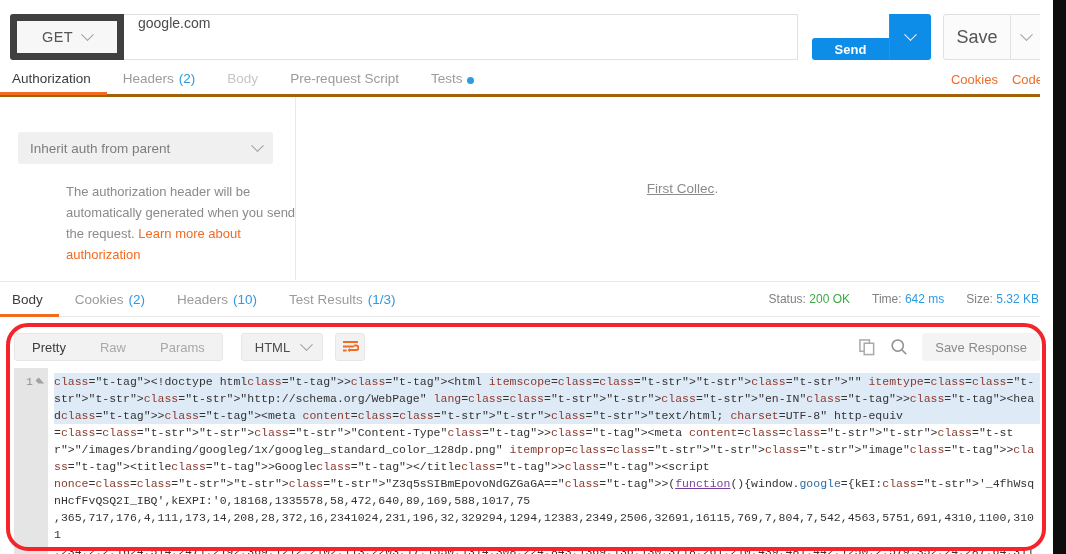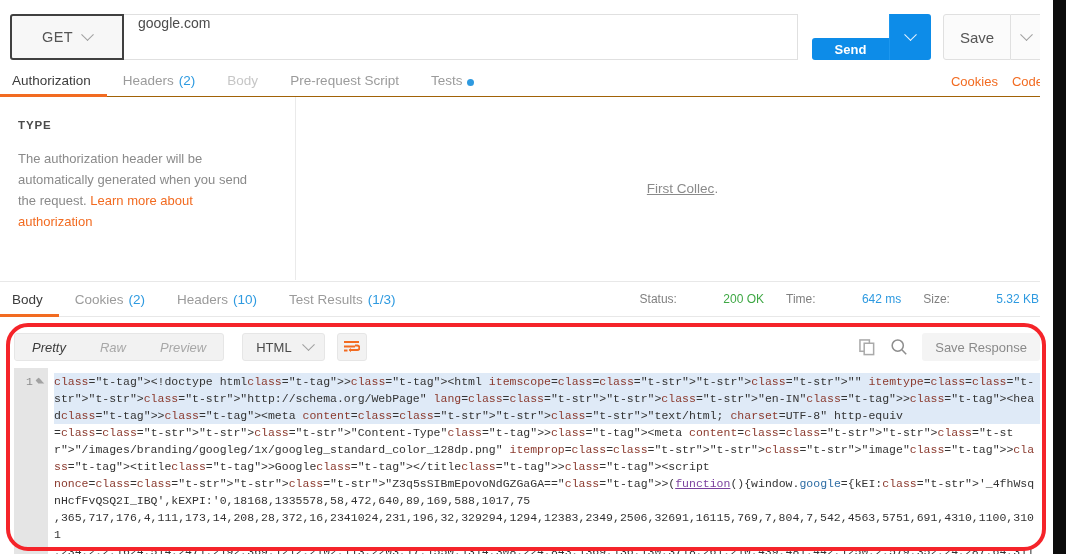--- a/index.html
+++ b/index.html
@@ -20,21 +20,21 @@
     position:absolute; right:13px; top:0; width:13px; height:554px;
     background:#ffffff; z-index:10;
   }
 
   
   .urlbar{
     position:absolute; left:10px; top:14px; width:1033px; height:46px;
     display:flex; align-items:stretch;
   }
   .method-box{
-    width:114px; border:2px solid #404040; background:#f7f7f7;
+    width:114px; border:7px solid #404040; background:#f7f7f7;
     border-radius:3px 0 0 3px;
     display:flex; align-items:center; justify-content:center; gap:10px;
     font-size:14.5px; color:#555; letter-spacing:.4px;
   }
   .chev{ display:inline-block; width:9px; height:9px;
     border-right:1.6px solid #a0a0a0; border-bottom:1.6px solid #a0a0a0;
     transform:rotate(45deg) translate(-2px,-2px); }
   .url-input{
     flex:1; border:1px solid #e0e0e0; border-left:none; background:#fff;
     display:flex; padding-left:14px;
@@ -56,32 +56,32 @@
     width:42px; background:#0d8ce8; border-left:1px solid #1c97ef;
     border-radius:0 3px 3px 0;
     display:flex; align-items:center; justify-content:center;
   }
   .send-caret .chev{ border-color:#e8f3fd; }
   .save-wrap{ display:flex; margin-left:12px; }
   .save-btn{
     width:68px; border:1px solid #e0e0e0; background:#fbfbfb;
     border-radius:3px 0 0 3px;
     display:flex; align-items:center; justify-content:center;
-    font-size:15px; color:#555;
+    font-size:18px; color:#555;
   }
   .save-caret{
     width:32px; border:1px solid #e0e0e0; border-left:none; background:#fbfbfb;
     border-radius:0 3px 3px 0;
     display:flex; align-items:center; justify-content:center;
   }
 
   
   .req-tabs{
     position:absolute; left:0; top:67px; width:1053px; height:30px;
-    display:flex; align-items:flex-end; border-bottom:1px solid #a16207;
+    display:flex; align-items:flex-end; border-bottom:3px solid #a16207;
   }
   .rtab{
     position:relative; padding:0 16px 8px 16px; font-size:13.5px; color:#9b9b9b;
     display:flex; align-items:flex-end; gap:5px; height:100%;
   }
   .rtab:first-child{ padding-left:12px; }
   .rtab.active{ color:#3c3c3c; }
   .rtab.active::after{
     content:""; position:absolute; left:0; right:0; bottom:-1px; height:3px;
     background:#f26b21;
@@ -103,52 +103,52 @@
   .auth-left{
     width:296px; border-right:1px solid #eaeaea; padding:22px 22px 0 18px;
   }
   .type-label{ font-size:11.5px; color:#4a4a4a; letter-spacing:.9px; font-weight:bold; }
   .type-select{
     margin-top:13px; height:32px; background:#f0f0f0; border-radius:3px;
     display:flex; align-items:center; justify-content:space-between;
     padding:0 11px 0 12px; font-size:13.5px; color:#7d7d7d;
   }
   .auth-desc{
-    margin-top:17px; font-size:13px; line-height:21px; color:#8a8a8a; width:245px;
+    margin-top:17px; font-size:13px; line-height:21px; color:#8a8a8a; width:245px;margin-left:48px;
   }
   .auth-desc a{ color:#f26b21; text-decoration:none; }
   .auth-right{
     flex:1; display:flex; align-items:center; justify-content:center;
     font-size:13.5px; color:#8a8a8a;
   }
   .auth-right u{ text-decoration:underline;padding-left:16px; }
 
   
   .resp-tabs{
     position:absolute; left:0; top:281px; width:1053px; height:36px;
     display:flex; align-items:flex-end; border-bottom:1px solid #e8e8e8;
     border-top:1px solid #e8e8e8;
   }
   .resp-tabs .rtab{ padding-bottom:9px; font-size:13.5px; }
   .resp-meta{
     position:absolute; right:14px; bottom:10px; display:flex; gap:22px;
     font-size:12px; color:#808080;
   }
-  .resp-meta b{ font-weight:normal;margin-left:43px; }
+  .resp-meta b{ font-weight:normal; }
   .mv-green{ color:#3fa845; }
   .mv-blue{ color:#2e9ae0; }
 
   
   .body-toolbar{
     position:absolute; left:14px; top:329px; width:1026px; height:36px;
     display:flex; align-items:center;
   }
   .seg{
     display:flex; background:#f2f2f2; border:1px solid #e6e6e6; border-radius:3px;
-    height:28px; overflow:hidden;font-style:italic;
+    height:28px; overflow:hidden;
   }
   .seg div{
     padding:0 17px; display:flex; align-items:center; font-size:13px; color:#a8a8a8;
   }
   .seg div.active{ color:#3c3c3c; background:#f2f2f2; }
   .fmt-select{
     margin-left:18px; height:28px; background:#f2f2f2; border:1px solid #e6e6e6;
     border-radius:3px; display:flex; align-items:center; gap:12px;
     padding:0 11px 0 13px; font-size:13px; color:#4a4a4a;
   }
@@ -252,21 +252,24 @@
       <span class="bluedot"></span>
     </div>
     <div class="rtabs-right">
       <span>Cookies</span>
       <span>Code</span>
     </div>
   </div>
 
   <div class="auth-panel">
     <div class="auth-left">
-      <div class="type-label">TYPE</div>
+      <div class="type-select">
+        <span>Inherit auth from parent</span>
+        <span class="chev"></span>
+      </div>
       <div class="auth-desc">
         <span>The authorization header will be automatically generated when you send the request. </span><a href="#">Learn more about authorization</a>
       </div>
     </div>
     <div class="auth-right">
         <u>First Collec</u>
         <span>.</span>
     </div>
   </div>
 
@@ -299,21 +302,21 @@
         <span>Size:</span>
         <b class="mv-blue">5.32 KB</b>
       </span>
     </div>
   </div>
 
   <div class="body-toolbar">
     <div class="seg">
       <div class="active">Pretty</div>
       <div>Raw</div>
-      <div>Preview</div>
+      <div>Params</div>
     </div>
     <div class="fmt-select">
       <span>HTML</span>
       <span class="chev"></span>
     </div>
     <div class="wrap-btn">
       <svg width="17" height="14" viewBox="0 0 17 14">
         <rect x="1" y="1" width="15" height="2" fill="#f26b21"></rect>
         <rect x="1" y="5.5" width="11" height="2" fill="#f26b21"></rect>
         <path d="M12 5.5h2.2a2.3 2.3 0 0 1 0 4.6H6.5" stroke="#f26b21" stroke-width="2" fill="none"></path>

